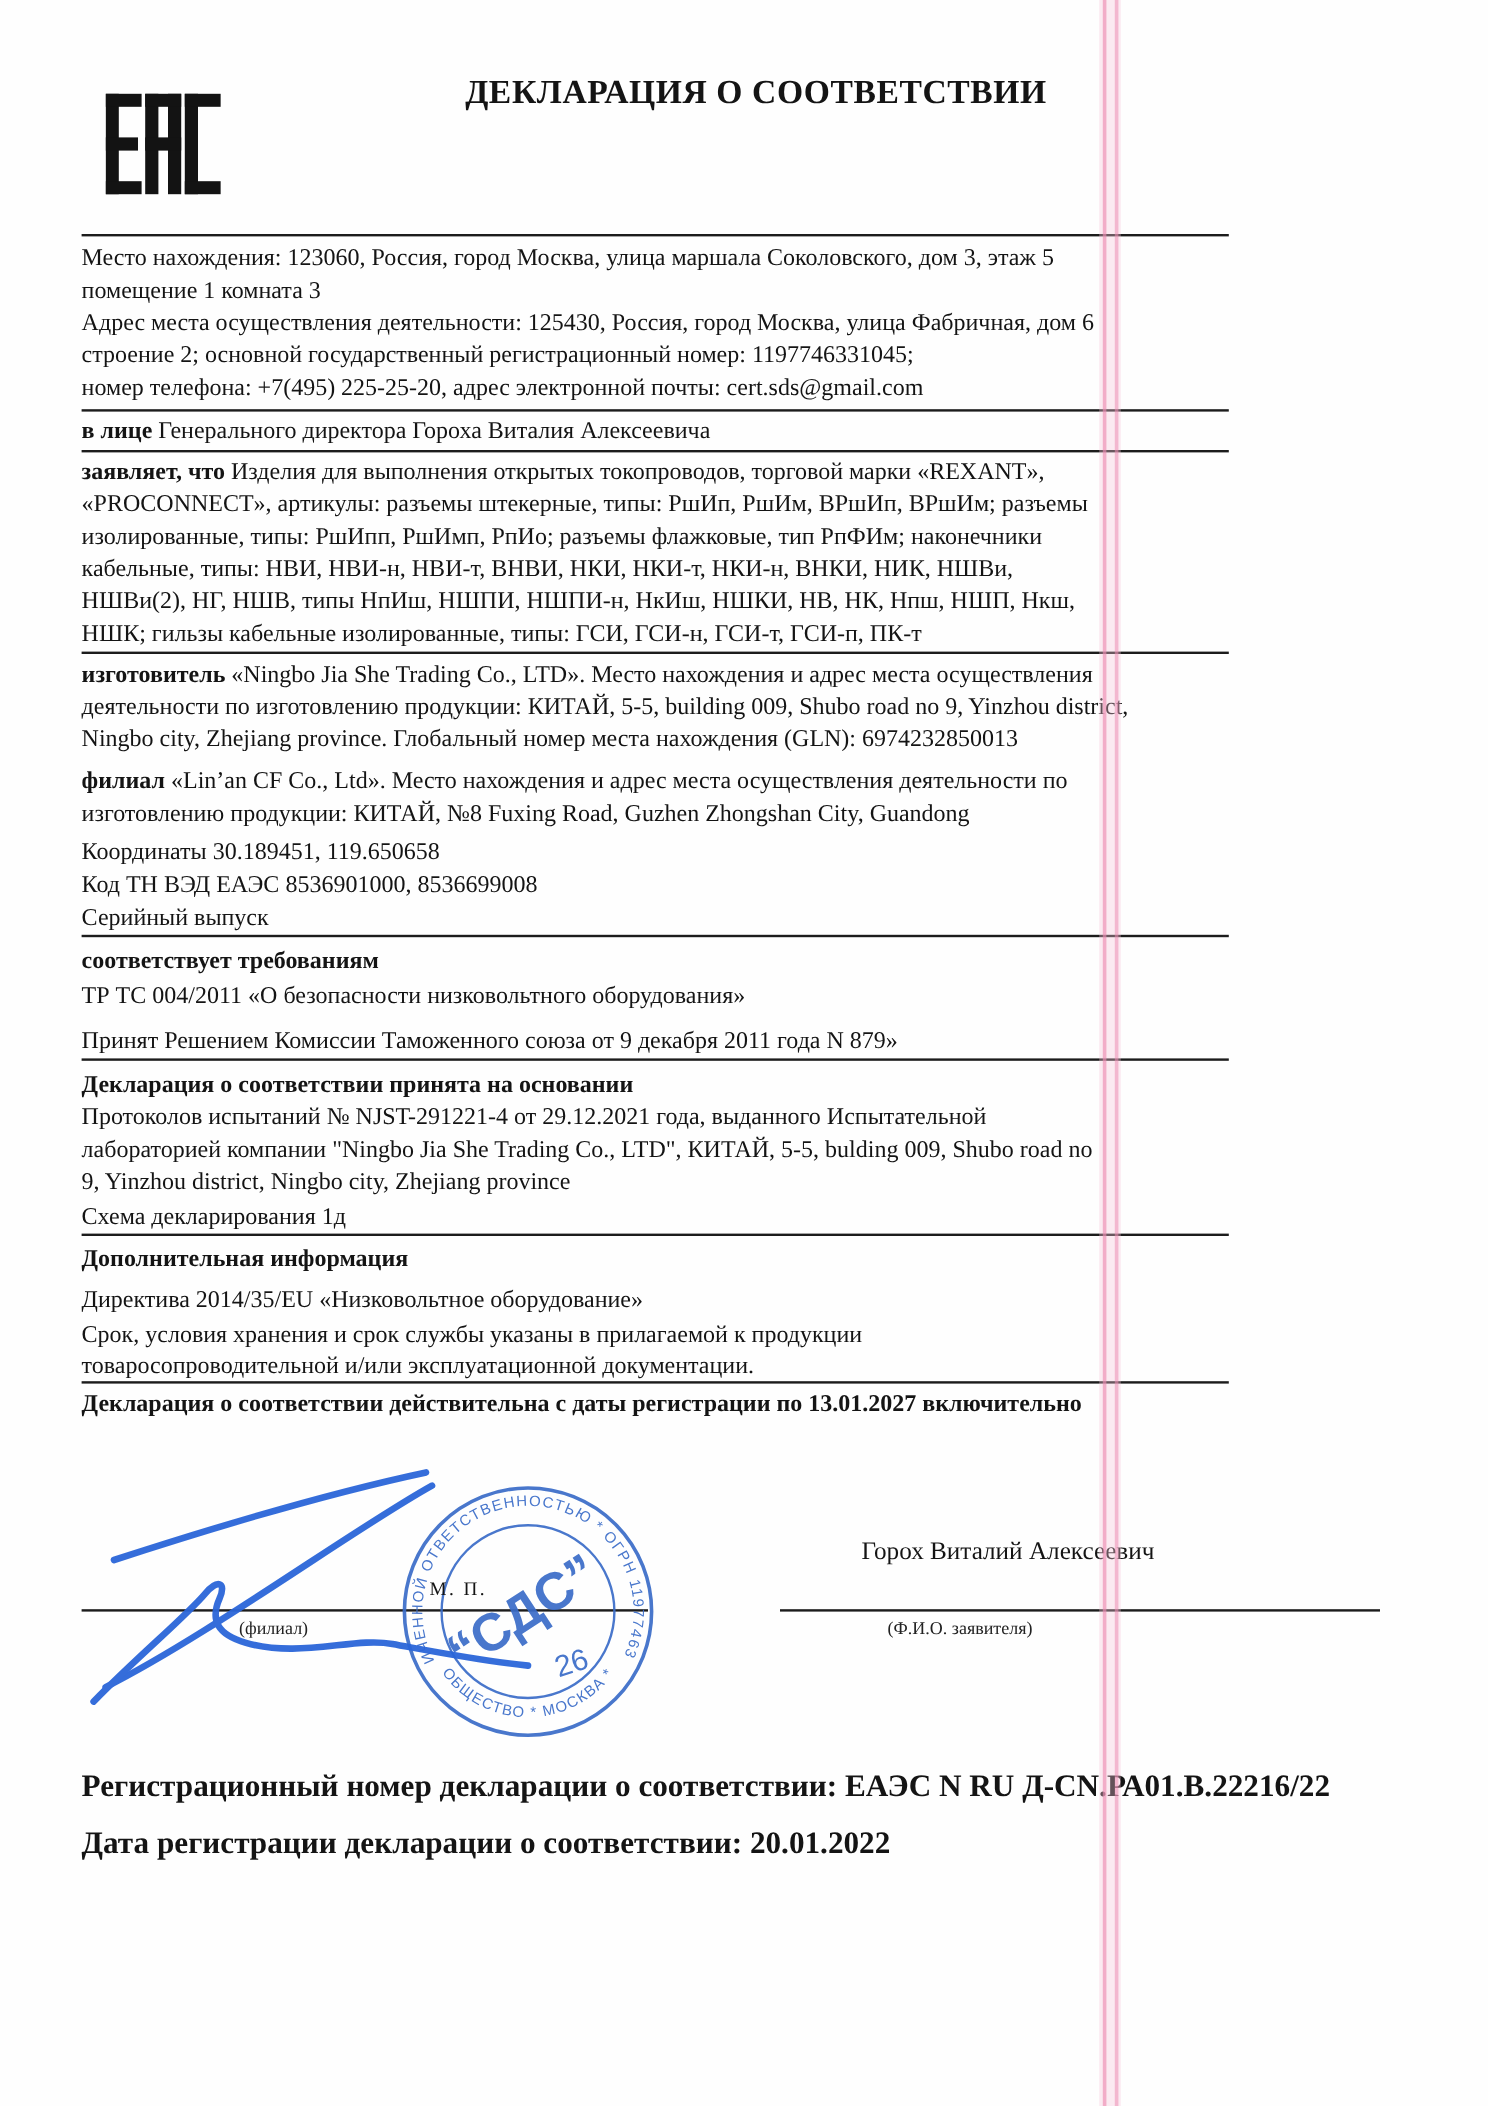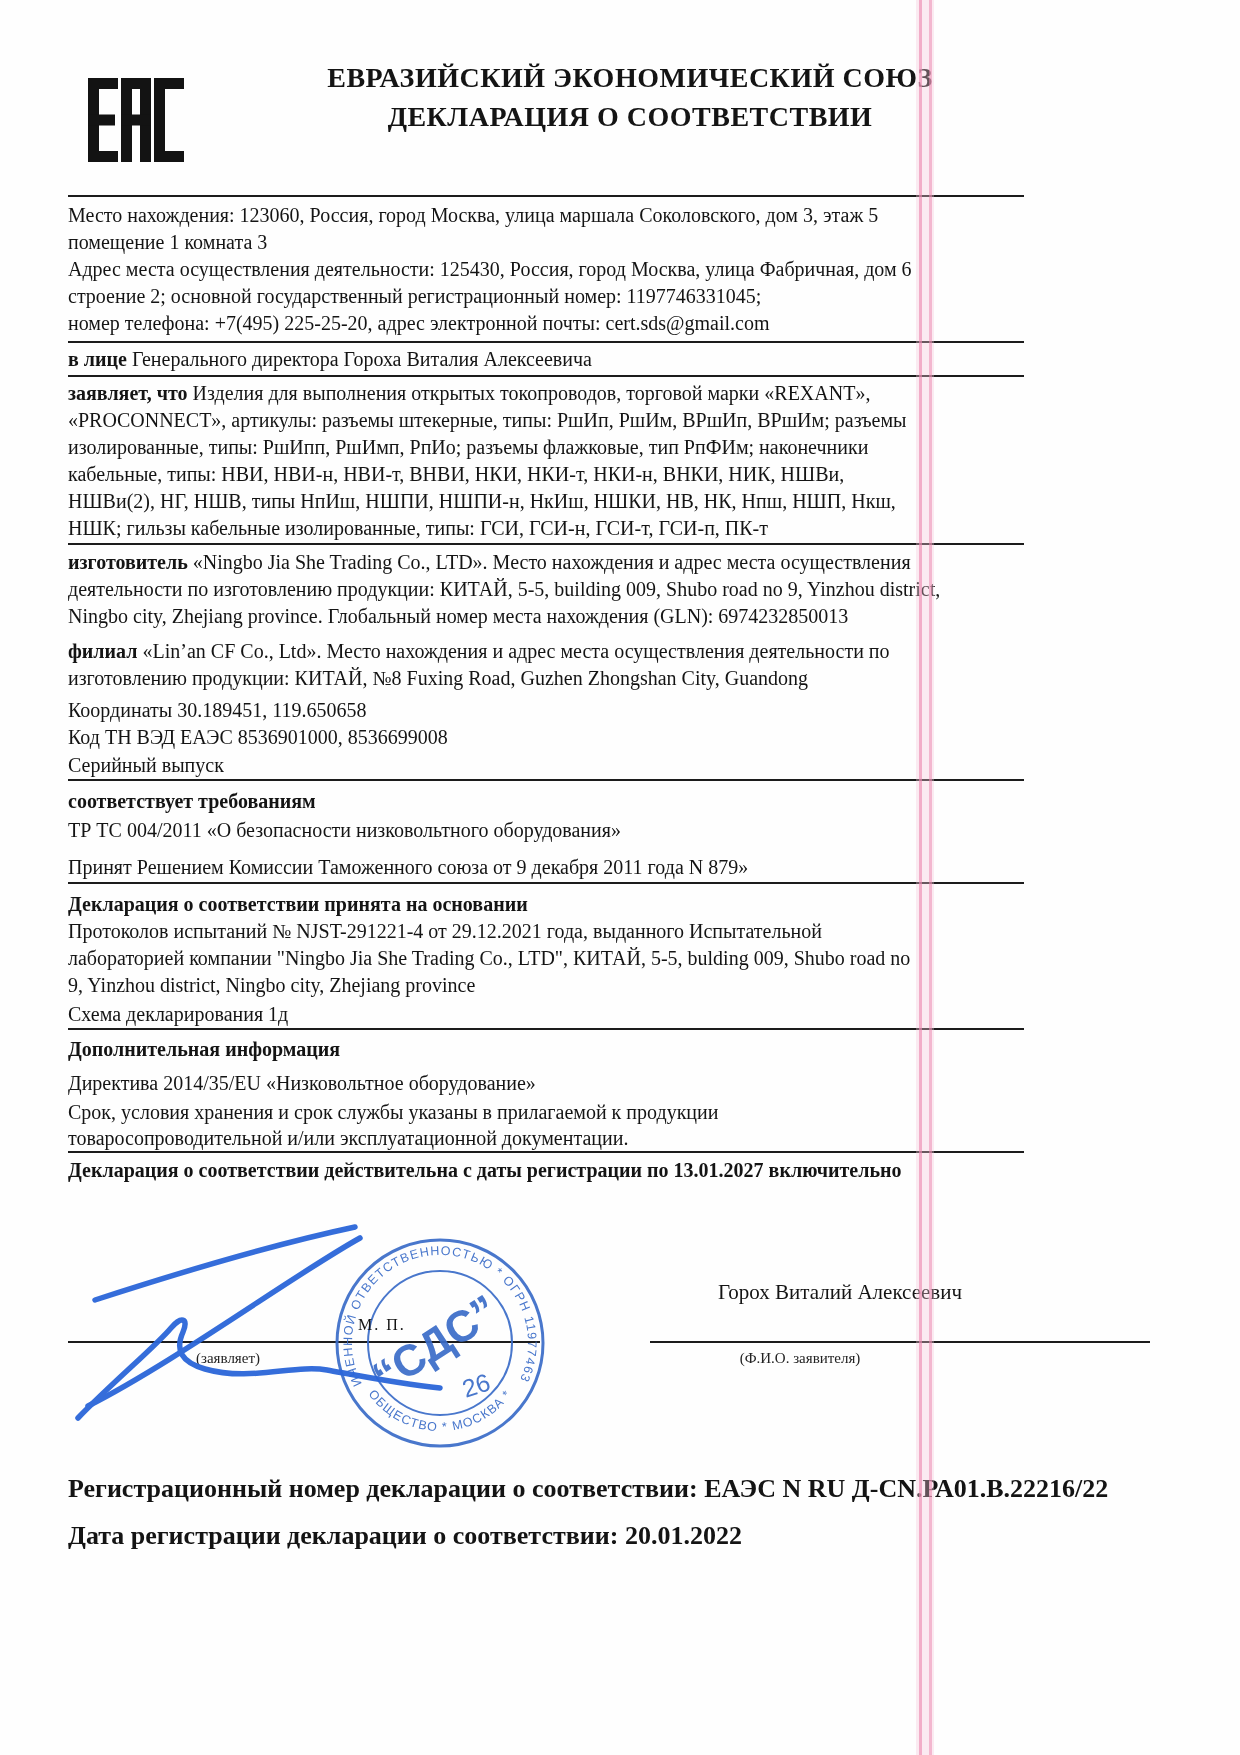--- a/index.html
+++ b/index.html
@@ -58,21 +58,20 @@
         <rect x="52" y="0" width="11" height="84"></rect>
       <rect x="33" y="0" width="30" height="11"></rect>
         <rect x="33" y="36.5" width="30" height="11"></rect>
       <rect x="66" y="0" width="11" height="84"></rect>
         <rect x="66" y="0" width="30" height="11"></rect>
       <rect x="66" y="73" width="30" height="11"></rect>
     </g>
   </svg>
 
   <div class="title">
-    <div>ЕВРАЗИЙСКИЙ ЭКОНОМИЧЕСКИЙ СОЮЗ</div>
     <div>ДЕКЛАРАЦИЯ О СООТВЕТСТВИИ</div>
   </div>
 
   <div class="doc">
     <hr class="mt9">
     <p class="mt5">Место нахождения: 123060, Россия, город Москва, улица маршала Соколовского, дом 3, этаж 5<br>помещение 1 комната 3<br>Адрес места осуществления деятельности: 125430, Россия, город Москва, улица Фабричная, дом 6<br>строение 2; основной государственный регистрационный номер: 1197746331045;<br>номер телефона: +7(495) 225-25-20, адрес электронной почты: cert.sds@gmail.com</p>
     <hr class="mt4">
     <p class="mt3"><b>в лице</b> <span>Генерального директора Гороха Виталия Алексеевича</span></p>
     <hr class="mt2">
     <p class="mt3"><b>заявляет, что</b> <span>Изделия для выполнения открытых токопроводов, торговой марки «REXANT»,<br>«PROCONNECT», артикулы: разъемы штекерные, типы: РшИп, РшИм, ВРшИп, ВРшИм; разъемы<br>изолированные, типы: РшИпп, РшИмп, РпИо; разъемы флажковые, тип РпФИм; наконечники<br>кабельные, типы: НВИ, НВИ-н, НВИ-т, ВНВИ, НКИ, НКИ-т, НКИ-н, ВНКИ, НИК, НШВи,<br>НШВи(2), НГ, НШВ, типы НпИш, НШПИ, НШПИ-н, НкИш, НШКИ, НВ, НК, Нпш, НШП, Нкш,<br>НШК; гильзы кабельные изолированные, типы: ГСИ, ГСИ-н, ГСИ-т, ГСИ-п, ПК-т</span></p>
@@ -94,21 +93,21 @@
     <p class="mt6"><b>Дополнительная информация</b></p>
     <p class="mt7">Директива 2014/35/EU «Низковольтное оборудование»</p>
     <p class="mt2 lh26">Срок, условия хранения и срок службы указаны в прилагаемой к продукции<br>товаросопроводительной и/или эксплуатационной документации.</p>
     <hr>
     <p class="mt4"><b>Декларация о соответствии действительна с даты регистрации по 13.01.2027 включительно</b></p>
   </div>
 
   <div class="abs fio-name">Горох Виталий Алексеевич</div>
   <div class="abs sigline sigline-left"></div>
   <div class="abs sigline sigline-right"></div>
-  <div class="abs caption cap-sign">(заявляет)</div>
+  <div class="abs caption cap-sign">(филиал)</div>
   <div class="abs caption cap-fio">(Ф.И.О. заявителя)</div>
   <div class="abs mp">М. П.</div>
 
   <svg class="abs stamp" width="230" height="230" viewBox="0 0 230 230">
     <defs>
       <path id="arcTop" d="M 35.3 152.2 A 88 88 0 1 1 194.7 152.2"></path>
       <path id="arcBottom" d="M 42.9 165.5 A 88 88 0 0 0 187.1 165.5"></path>
     </defs>
     <circle cx="115" cy="115" r="103" fill="none" stroke-width="3" stroke="#3a6cc8"></circle>
     <circle cx="115" cy="115" r="72" fill="none" stroke-width="2" stroke="#3a6cc8"></circle>

